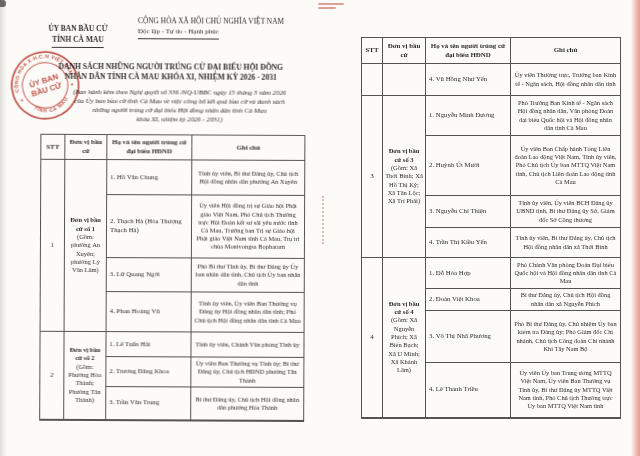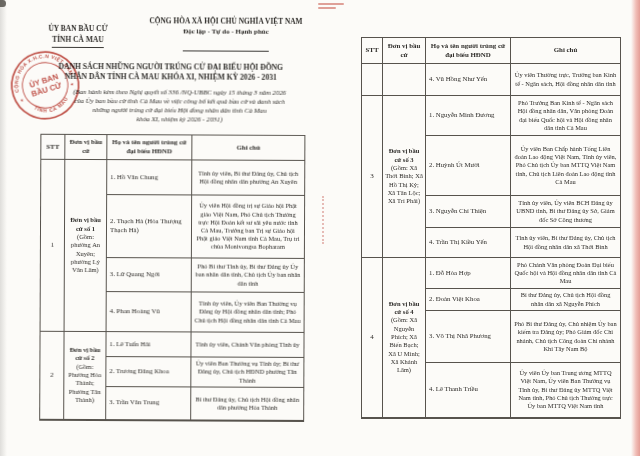--- a/index.html
+++ b/index.html
@@ -19,23 +19,23 @@
     background:#4a4741; border-radius:0 60% 60% 0; opacity:.8; }
   .red-scribble { position:absolute; left:318px; top:3px; width:26px; height:9px; opacity:.55; }
   .red-scribble i { display:block; height:2px; background:#c9564a; margin-bottom:2px; border-radius:2px; }
   .red-dots { position:absolute; left:322px; top:196px; width:2px; height:48px;
     border-left:2px dotted rgba(190,70,60,.35); }
 
   
   .hdr-left { position:absolute; left:32px; top:17px; width:92px; text-align:center;
     font-weight:bold; font-size:7.5px; line-height:1.45;margin-top:8px; }
   .hdr-left .u { display:inline-block; border-bottom:1px solid #3a3835; padding-bottom:1px; }
-  .hdr-right { position:absolute; left:138px; top:17px; width:176px; text-align:center;
-    font-weight:bold; font-size:7.4px; line-height:1.4; }
-  .hdr-right .motto { font-size:7px; display:inline-block; border-bottom:1px solid #3a3835; padding-bottom:13px; }
+  .hdr-right { position:absolute; left:138px; top:17px; width:176px; text-align:left;
+    font-weight:normal; font-size:7.4px; line-height:1.4; }
+  .hdr-right .motto { font-size:7px; display:inline-block; border-bottom:1px solid #3a3835; padding-bottom:1px; }
 
   .doc-title { position:absolute; left:40px; top:63px; width:262px; text-align:center;
     font-weight:bold; font-size:7.6px; line-height:1.38; }
   .doc-sub { position:absolute; left:36px; top:89px; width:288px; text-align:center;
     font-style:italic; font-size:6.8px; line-height:1.32; }
 
   
   .stamp { position:absolute; left:10px; top:51px; width:71px; height:71px;
     transform:rotate(-18deg); color:#b5342a; opacity:.85; mix-blend-mode:multiply; }
   .stamp text { fill:#b5342a; font-family:"Liberation Sans","DejaVu Sans",sans-serif; }

